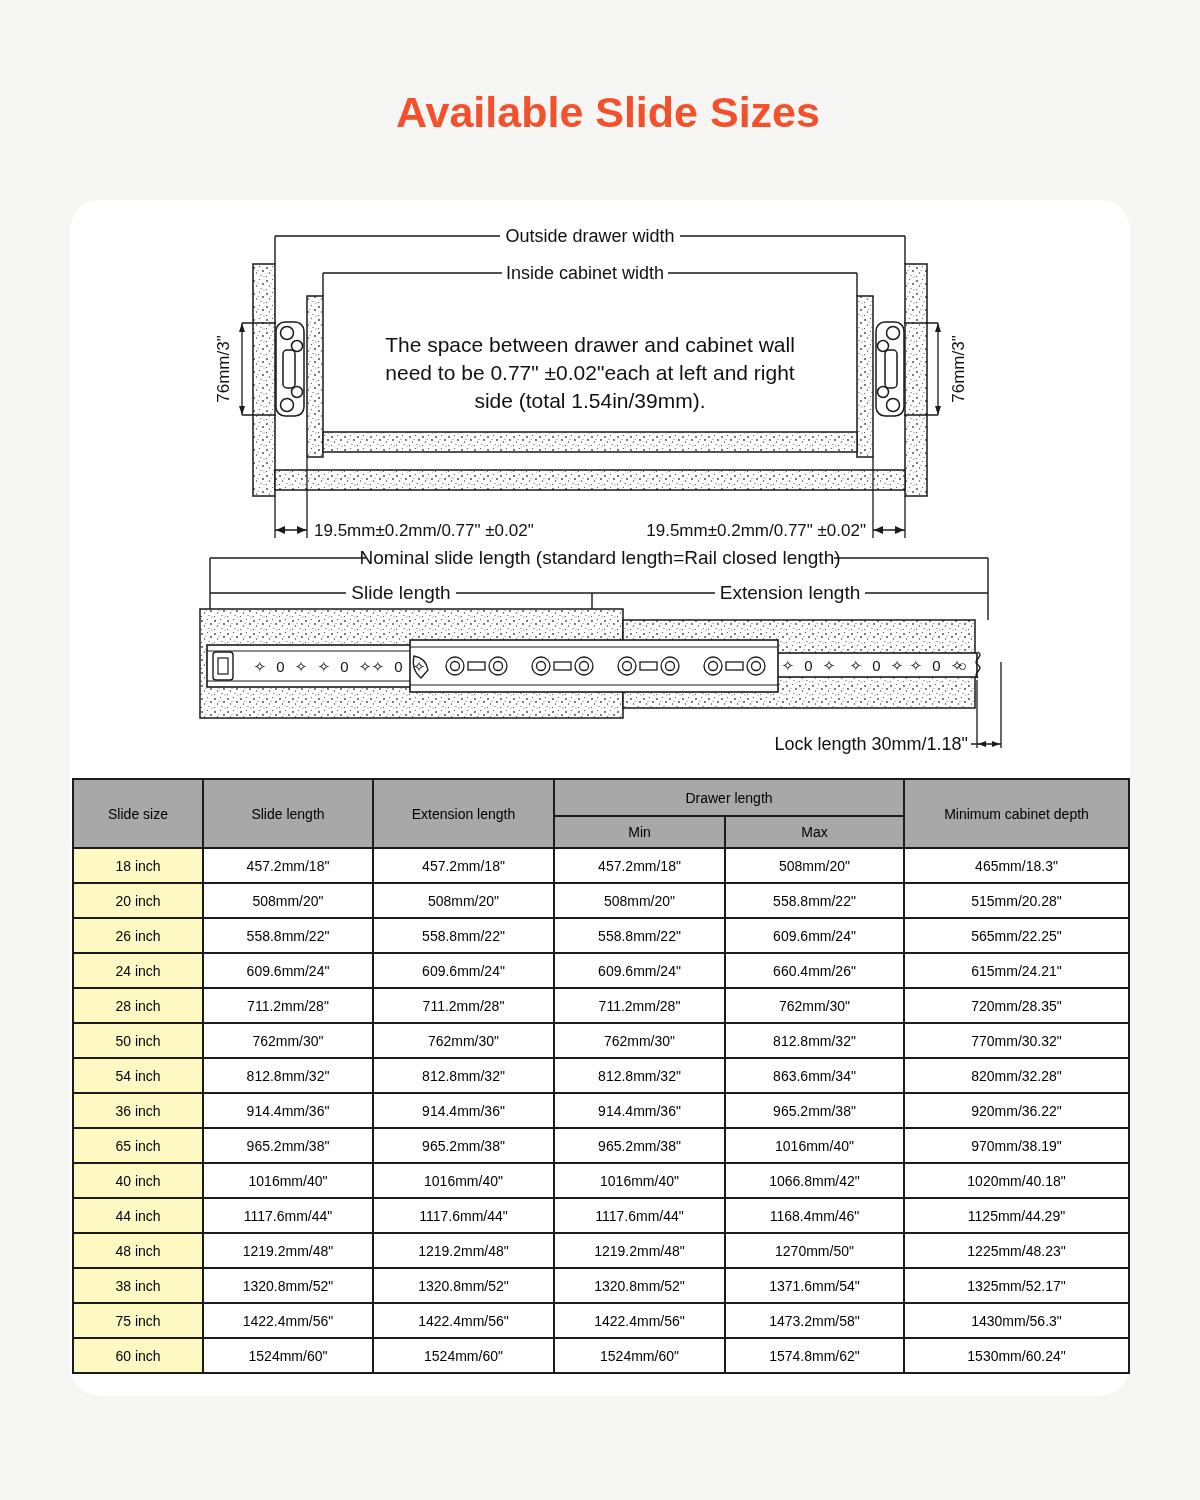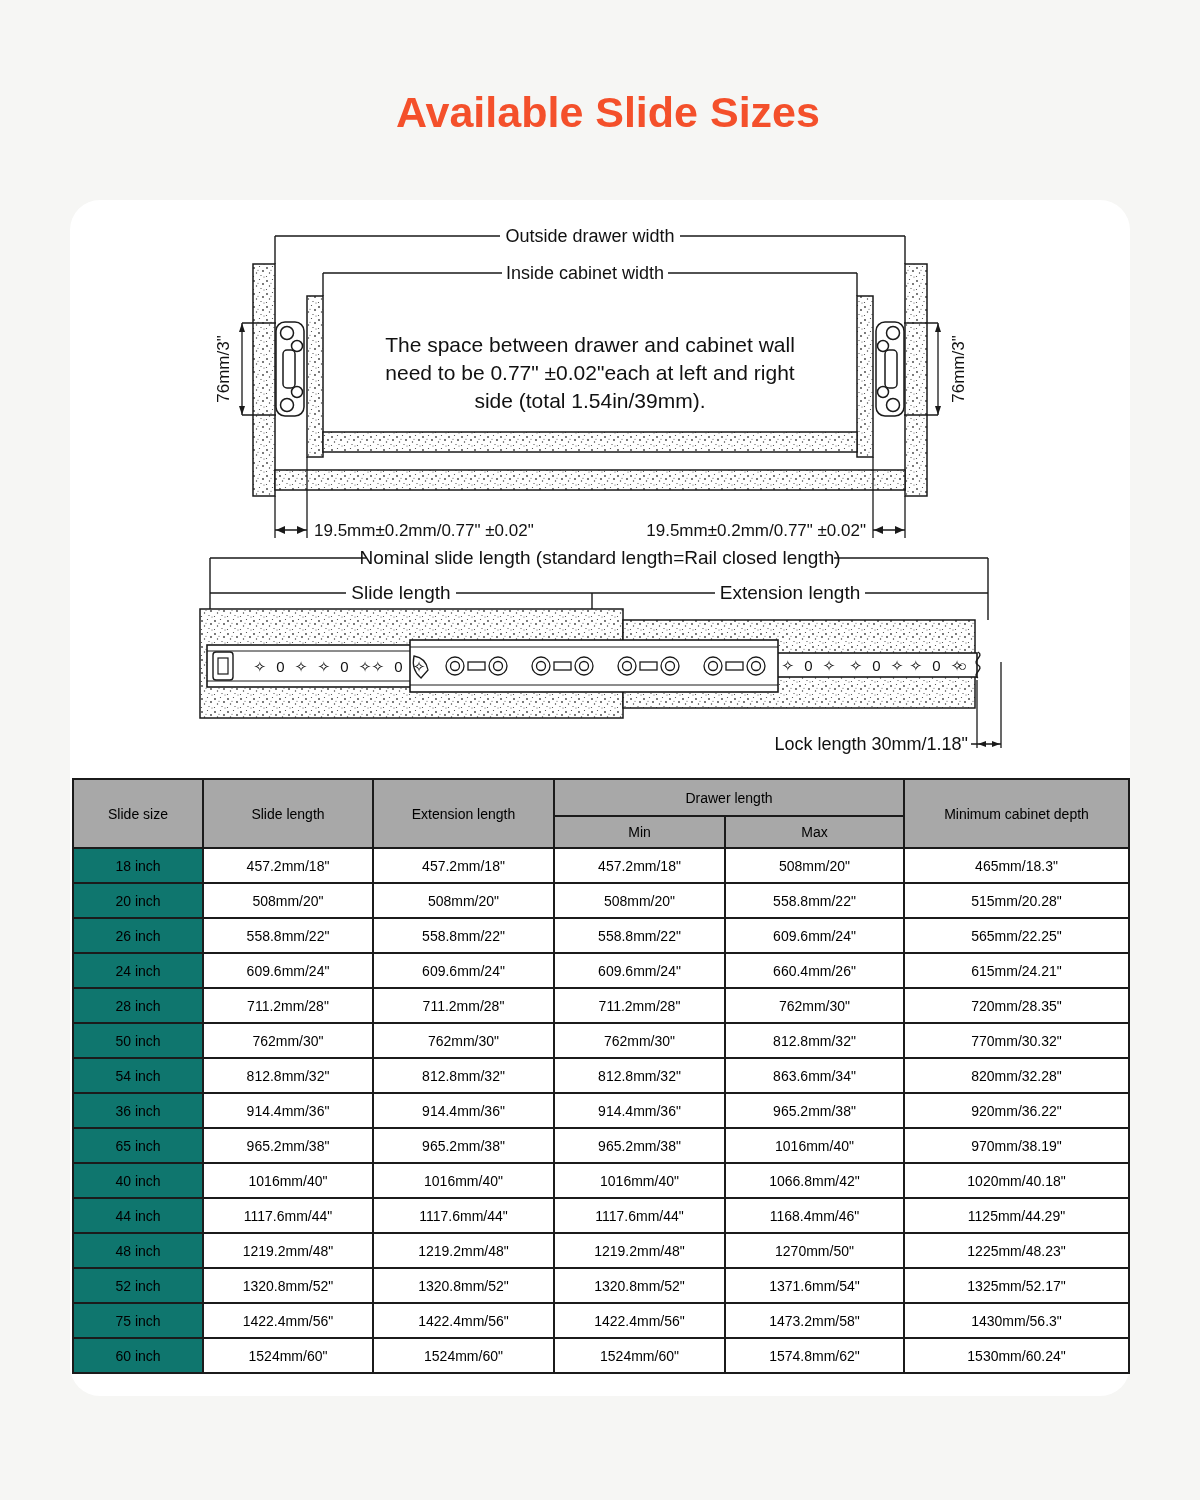--- a/index.html
+++ b/index.html
@@ -34,21 +34,21 @@
     font-size:14px;color:#000;
   }
   table.spec th, table.spec td{
     border:2px solid #1B1B1B;text-align:center;vertical-align:middle;
     padding:0;font-weight:normal;overflow:hidden;white-space:nowrap;
   }
   table.spec thead th{background:#A8A8A8;}
   table.spec thead tr.h1 th{height:35px;}
   table.spec thead tr.h2 th{height:30px;}
   table.spec tbody tr{height:35px;}
-  table.spec tbody td.rowhead{background:#0f766e;margin-left:28px;}
+  table.spec tbody td.rowhead{background:#fef9c3;margin-left:28px;}
   table.spec tbody td{background:#FFFFFF;}
 </style>
 </head>
 <body>
 
 <h1 class="page-title">Available Slide Sizes</h1>
 
 <div class="card">
 
   <svg width="0" height="0" style="position:absolute" aria-hidden="true">
@@ -330,21 +330,21 @@
         <tr>
           <td class="rowhead">48 inch</td>
           <td>1219.2mm/48"</td>
           <td>1219.2mm/48"</td>
           <td>1219.2mm/48"</td>
           <td>1270mm/50"</td>
           <td>1225mm/48.23"</td>
         </tr>
 
         <tr>
-          <td class="rowhead">52 inch</td>
+          <td class="rowhead">38 inch</td>
           <td>1320.8mm/52"</td>
           <td>1320.8mm/52"</td>
           <td>1320.8mm/52"</td>
           <td>1371.6mm/54"</td>
           <td>1325mm/52.17"</td>
         </tr>
 
         <tr>
           <td class="rowhead">75 inch</td>
           <td>1422.4mm/56"</td>

